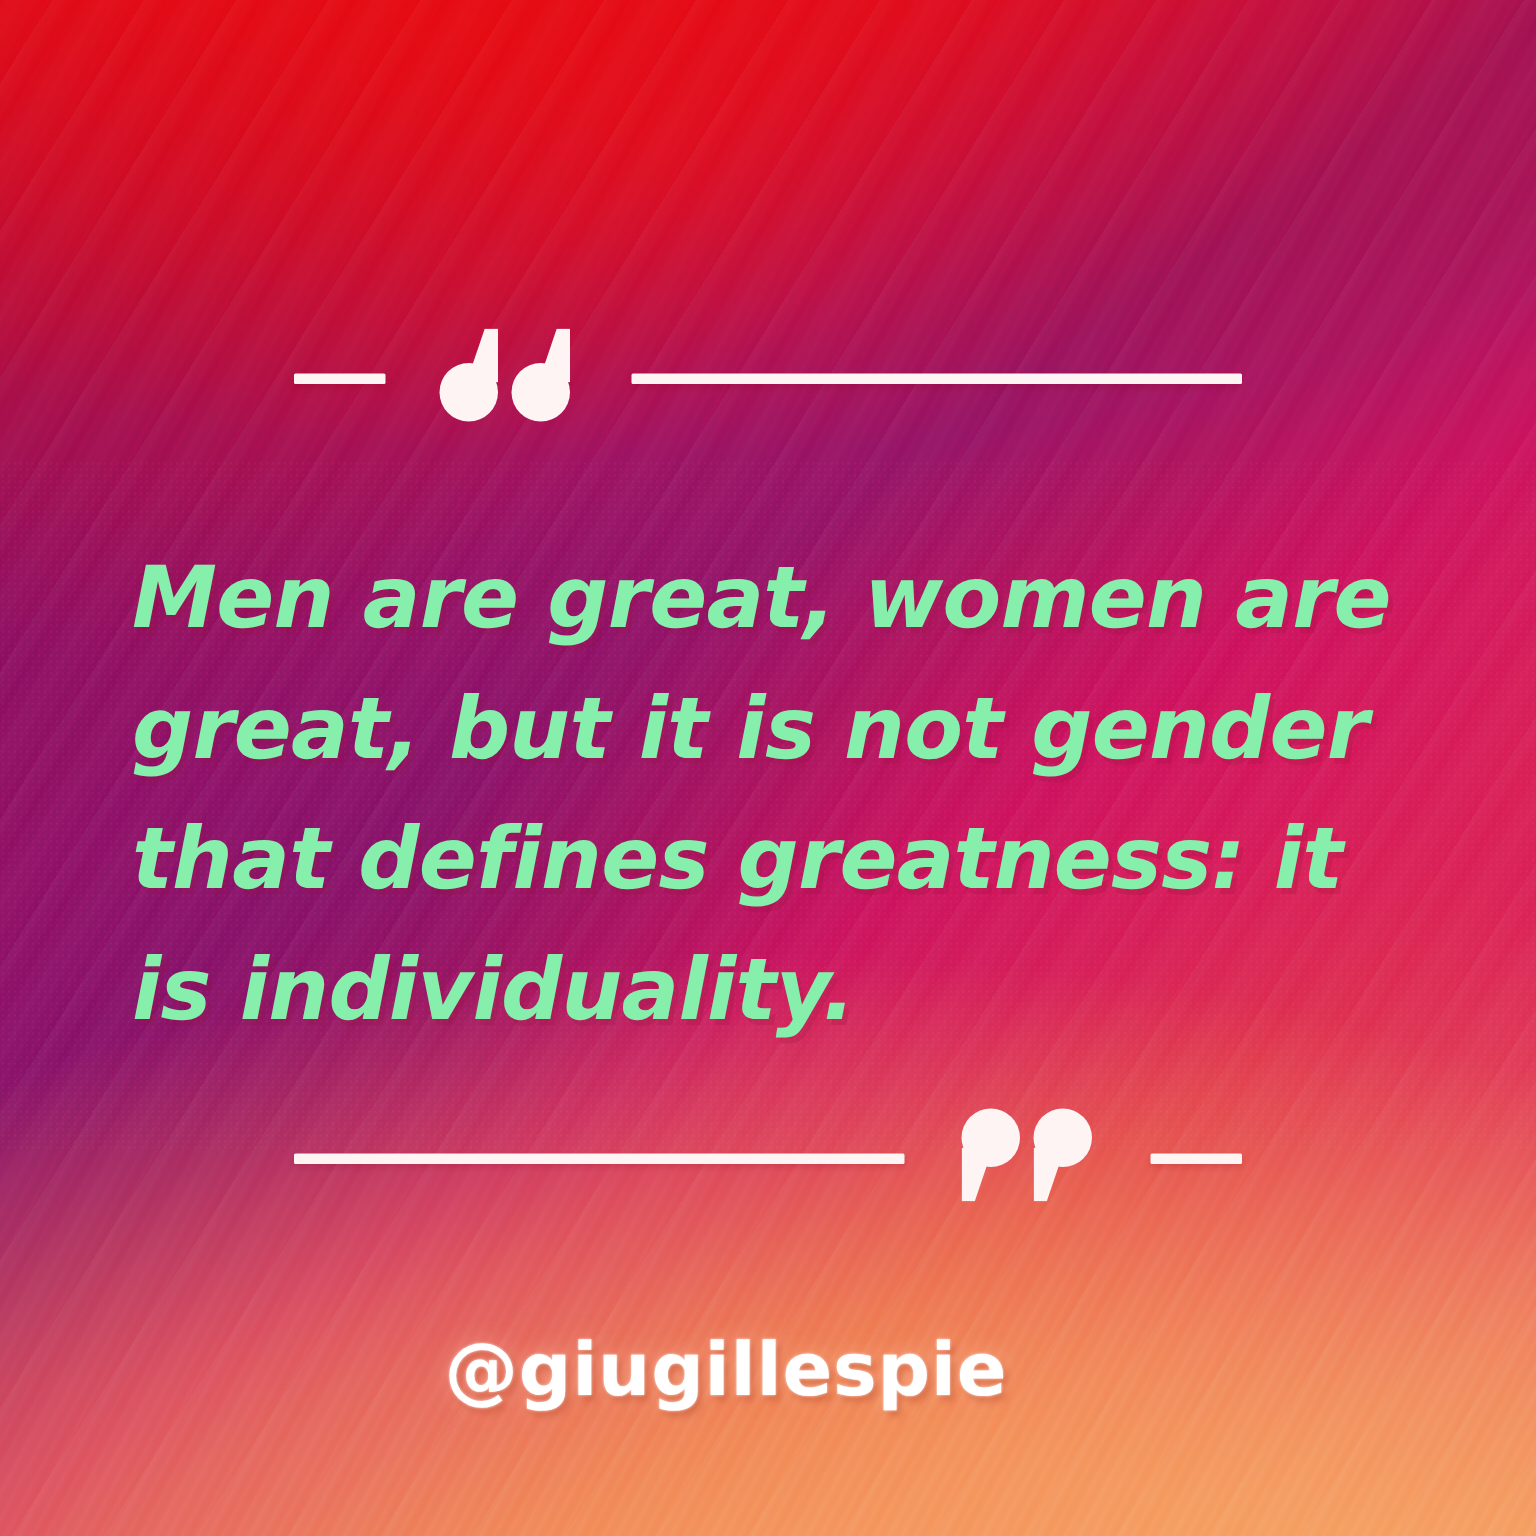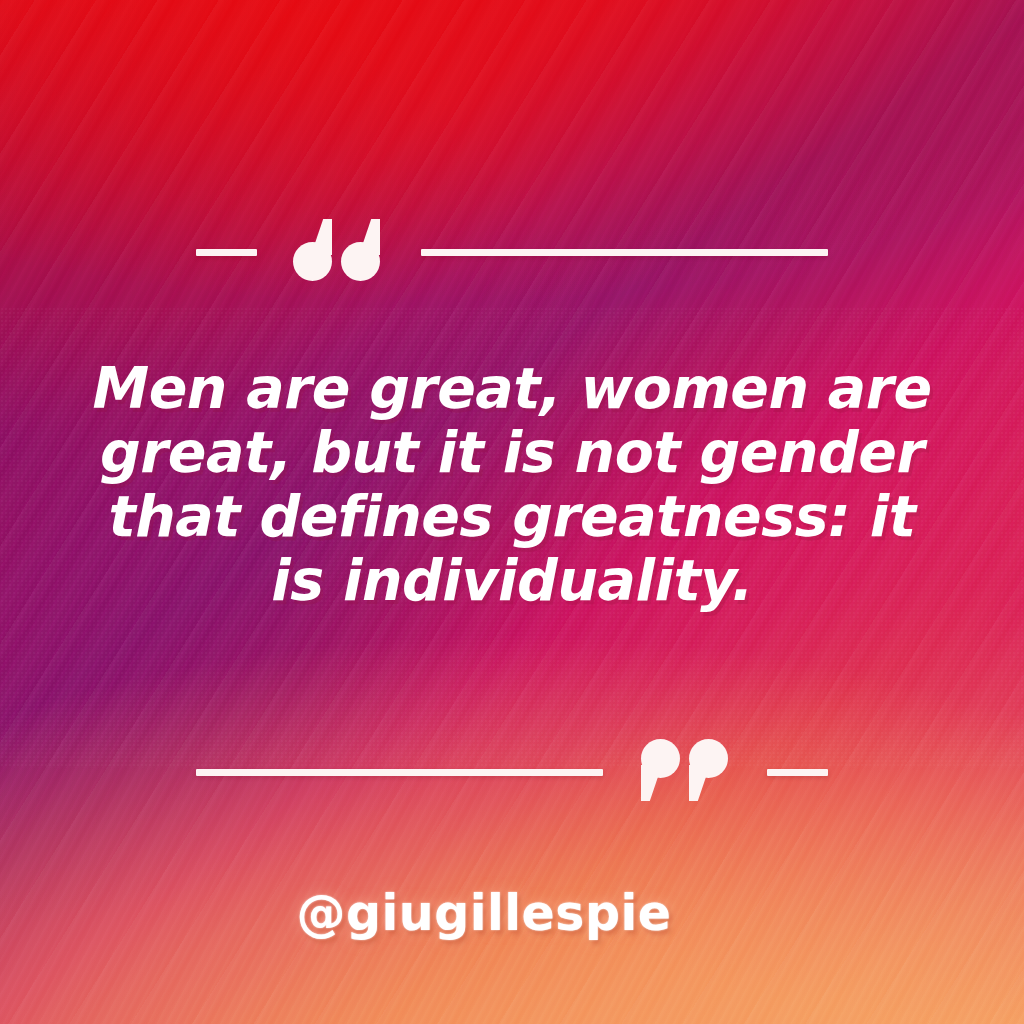--- a/index.html
+++ b/index.html
@@ -197,27 +197,27 @@
     background: #fdf4f3;
     clip-path: polygon(0 0, 100% 0, 42% 100%, 0 100%);
   }
 
   
   .quote {
     position: absolute;
     top: 356px;
     left: 88px;
     width: 848px;
-    text-align: center;
+    text-align: left;
     font-family: "DejaVu Sans", sans-serif;
     font-weight: bold;
     font-style: italic;
     font-size: 57px;
-    line-height: 64px;
-    color: #ffffff;
+    line-height: 87px;
+    color: #86efac;
     text-shadow: 3px 4px 0 rgba(150,20,60,0.22);
     letter-spacing: -0.5px;
   }
 
   
   .handle {
     position: absolute;
     top: 885px;
     left: 0;
     width: 968px;

